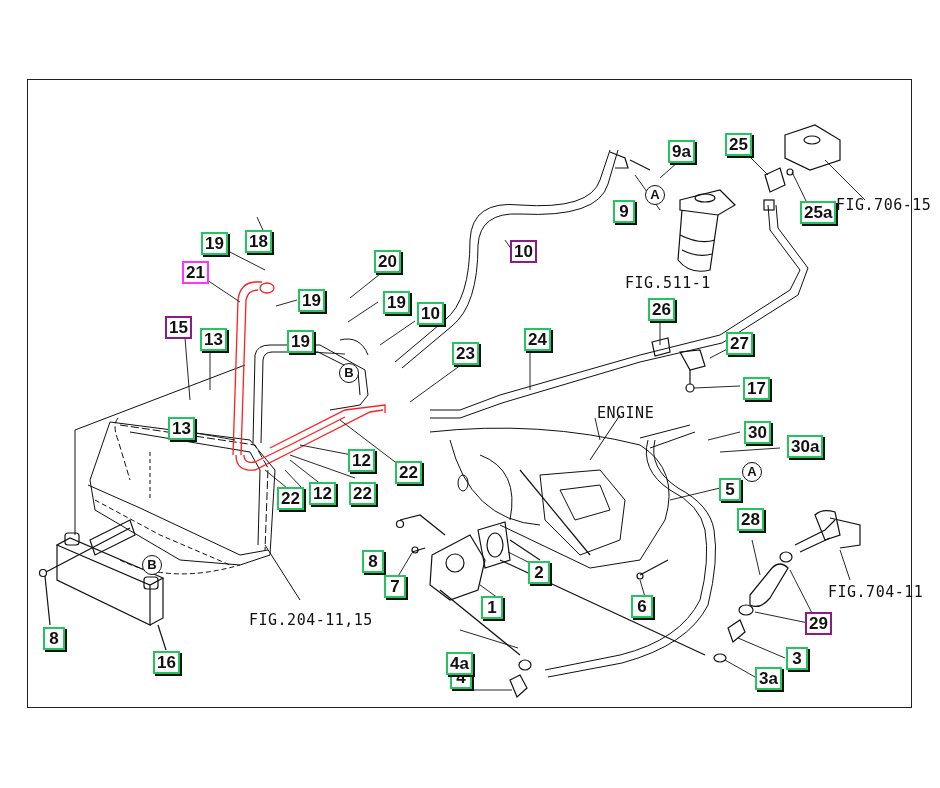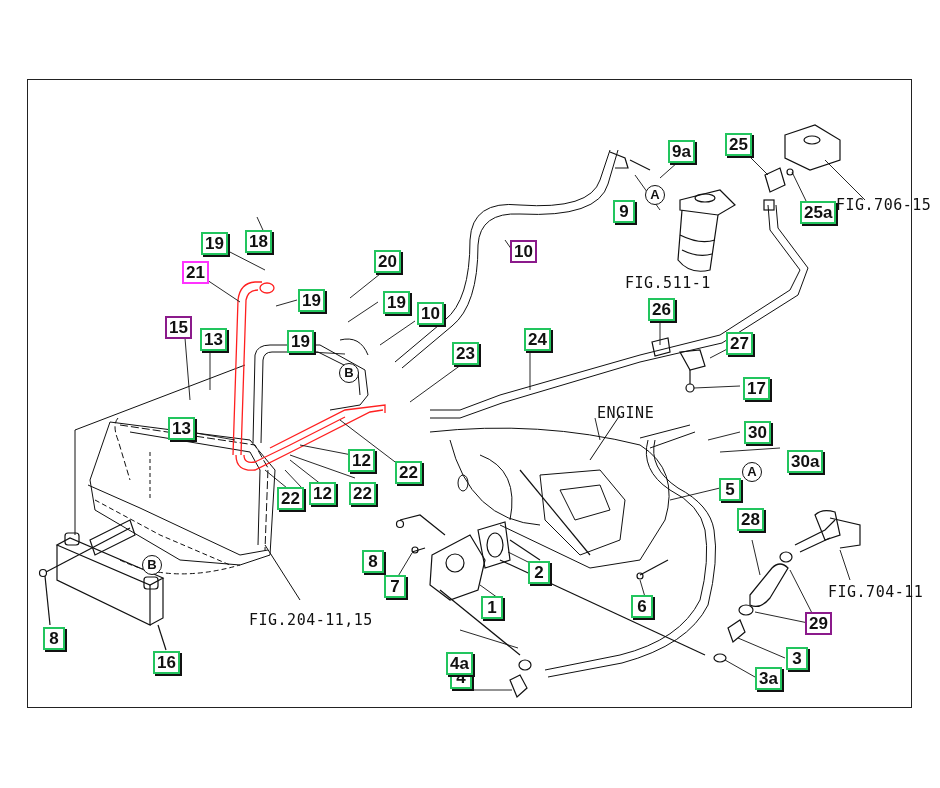--- a/index.html
+++ b/index.html
@@ -229,13 +229,13 @@
 <div class="callout" style="left:395px;top:461px;">22</div>
 <div class="callout" style="left:452px;top:342px;">23</div>
 <div class="callout" style="left:524px;top:328px;">24</div>
 <div class="callout" style="left:725px;top:133px;">25</div>
 <div class="callout" style="left:800px;top:201px;">25a</div>
 <div class="callout" style="left:648px;top:298px;">26</div>
 <div class="callout" style="left:726px;top:332px;">27</div>
 <div class="callout" style="left:737px;top:508px;">28</div>
 <div class="callout hl-purple" style="left:805px;top:612px;">29</div>
 <div class="callout" style="left:744px;top:421px;">30</div>
-<div class="callout" style="left:787px;top:450px;">30a</div>
+<div class="callout" style="left:787px;top:435px;">30a</div>
 
 </body></html>

